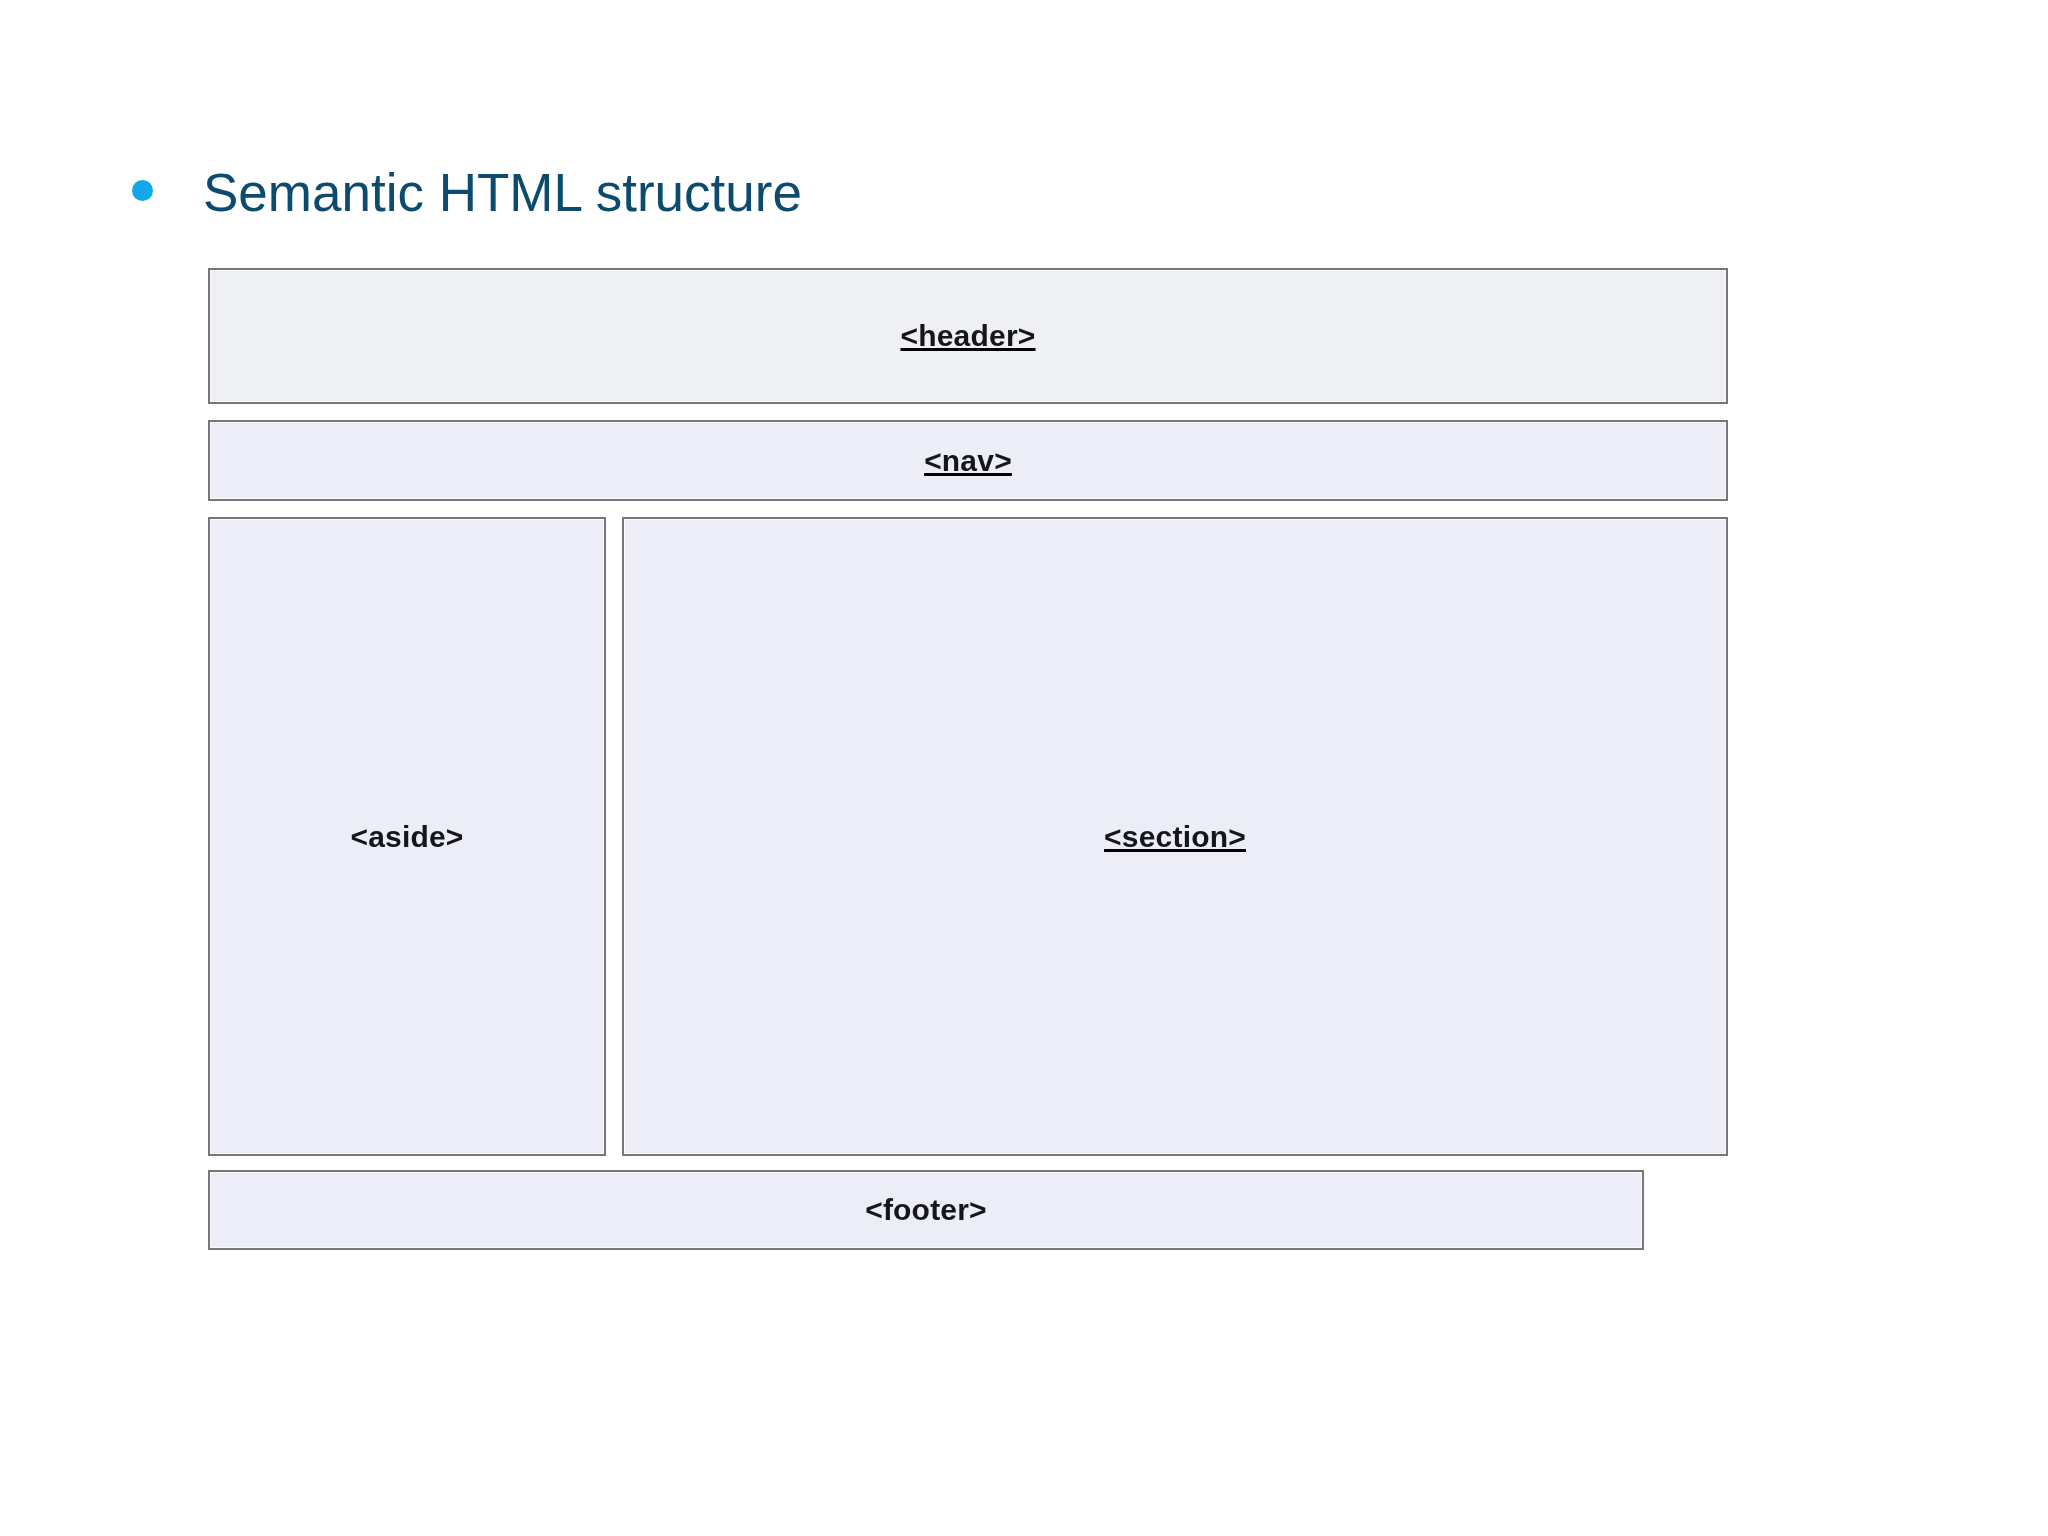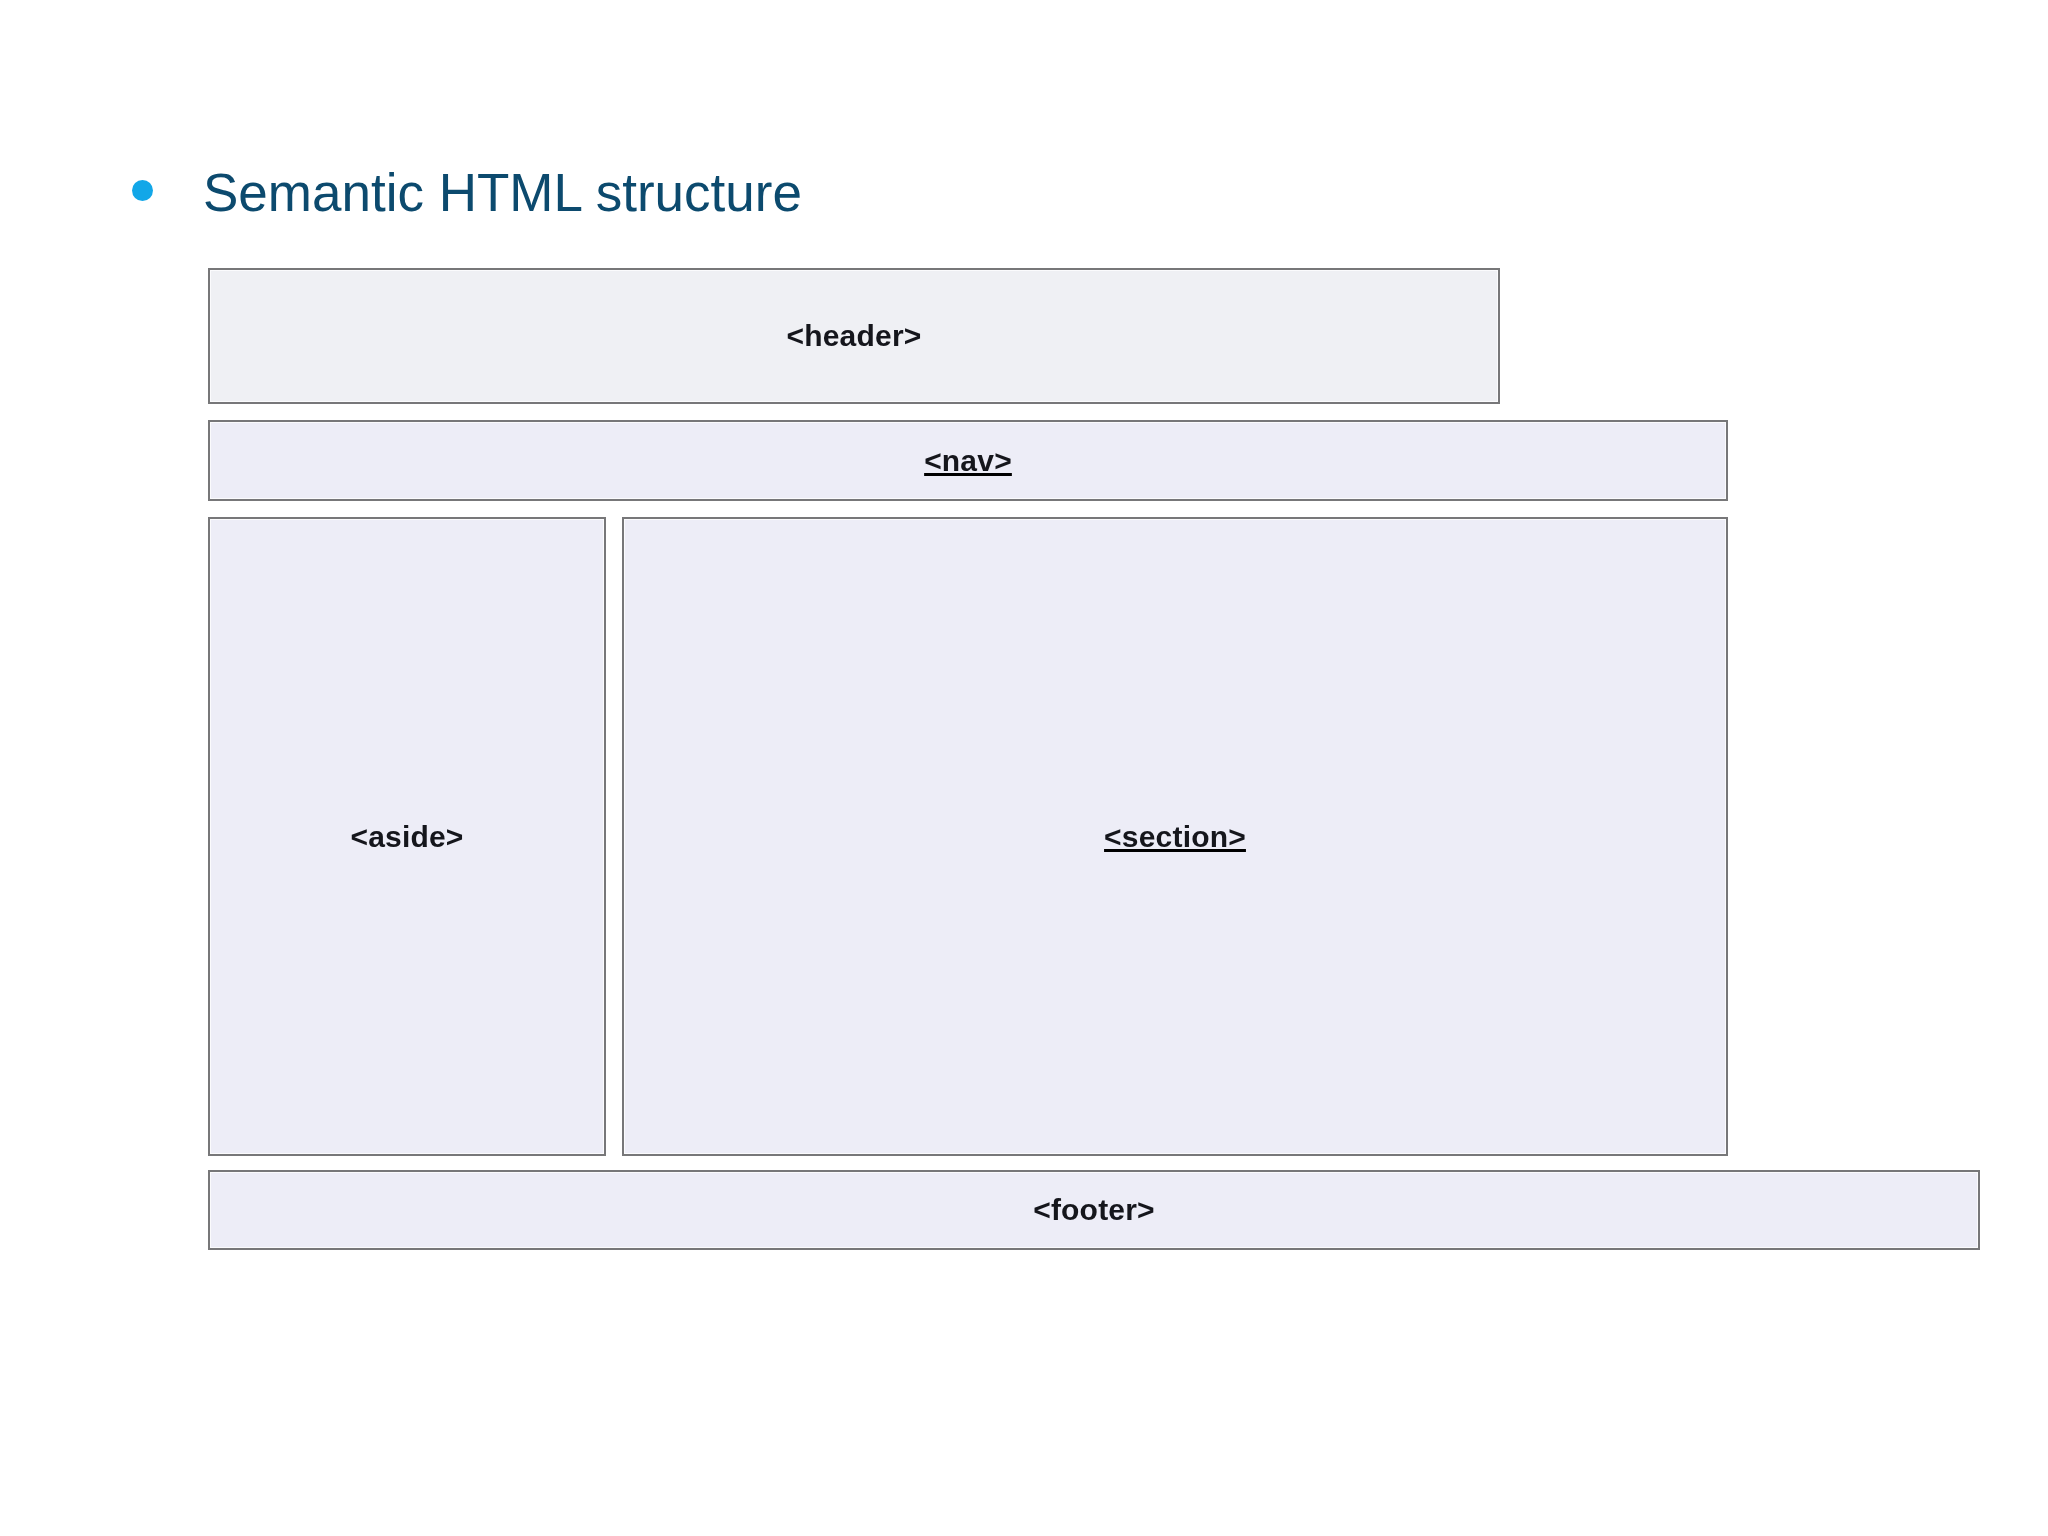--- a/index.html
+++ b/index.html
@@ -68,38 +68,39 @@
   .dbox .lbl {
     font-size: 30px;
     font-weight: bold;
     color: #15161C;
     letter-spacing: 0.2px;
     white-space: nowrap;
   }
 
   #box-header {
     left: 208px;  top: 268px;
-    width: 1292px; height: 136px;
+    width: 1520px; height: 136px;
     background: #EFF0F4;
+    text-decoration: underline;
   }
   #box-nav {
     left: 208px;  top: 420px;
     width: 1520px; height: 81px; text-decoration: underline;
   }
   #box-aside {
     left: 208px;  top: 517px;
     width: 398px; height: 639px;
   }
   #box-section {
     left: 622px;  top: 517px;
     width: 1106px; height: 639px; text-decoration: underline;
   }
   #box-footer {
     left: 208px;  top: 1170px;
-    width: 1772px; height: 80px;
+    width: 1436px; height: 80px;
   }
 </style>
 </head>
 <body>
 
 <div id="slide">
 
   <div class="title-row">
     <span class="bullet-dot"></span>
     <span class="title-text">Semantic HTML structure</span>

